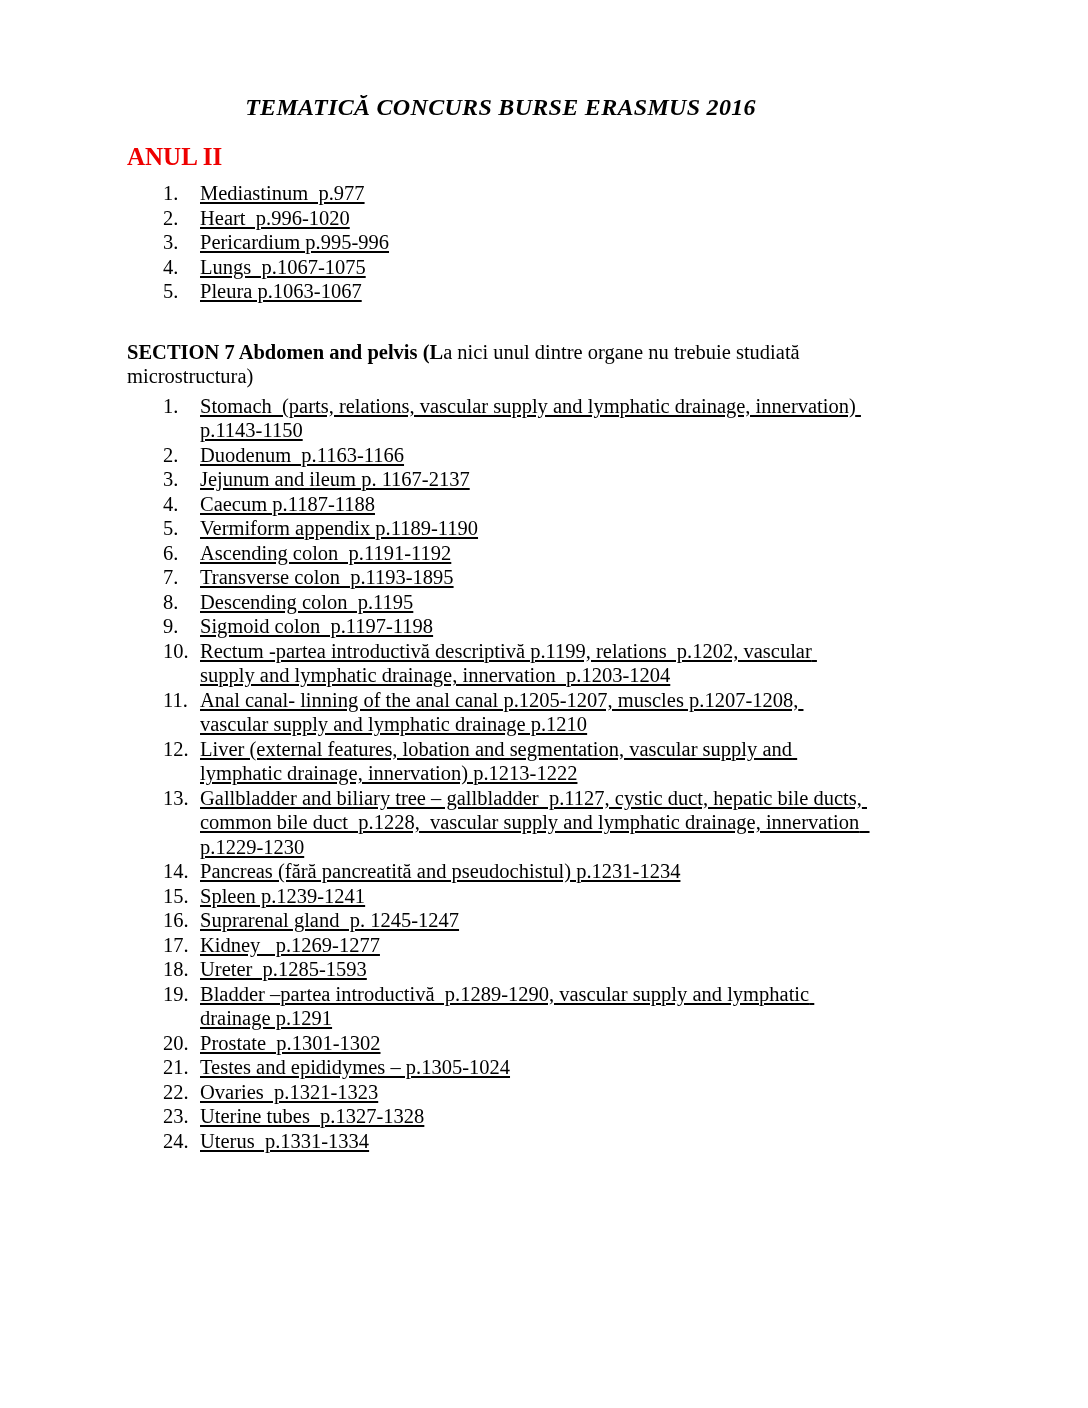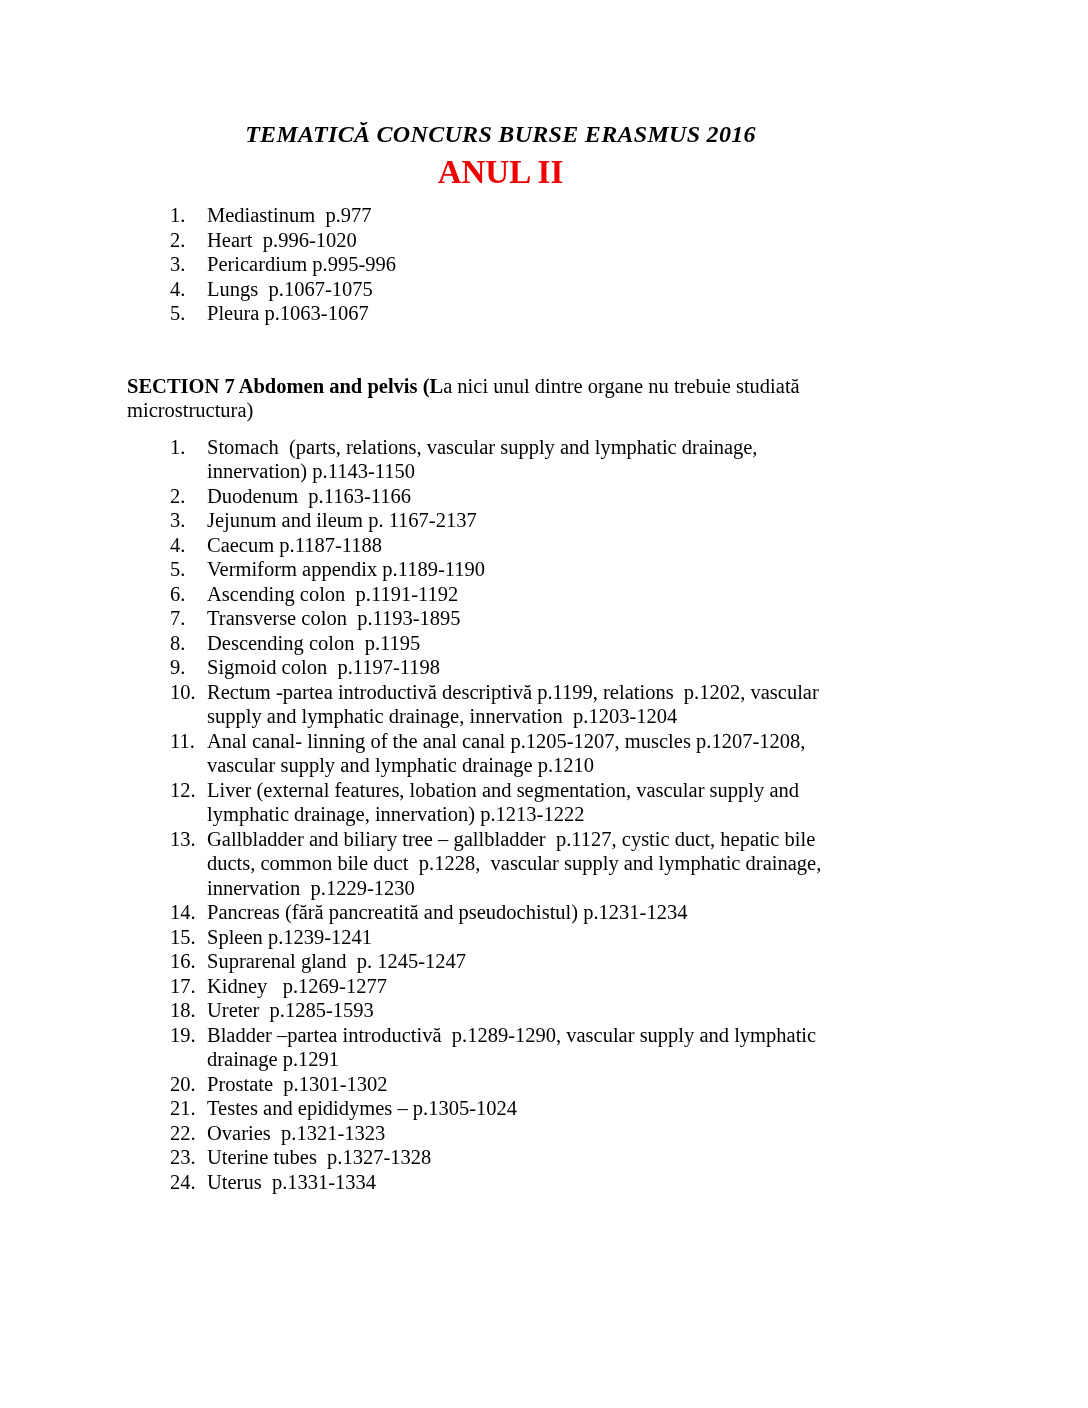--- a/index.html
+++ b/index.html
@@ -13,62 +13,62 @@
     overflow: hidden;
     font-family: "Liberation Serif", serif;
     font-size: 20.5px;
     line-height: 24.5px;
     color: #000000;
   }
   .page {
     box-sizing: border-box;
     width: 1002px;
     height: 1408px;
-    padding: 120px 128px 0 127px;
+    padding: 93px 128px 0 127px;
   }
   .doc-title {
     font-weight: bold;
     font-style: italic;
     font-size: 24px;
     line-height: 29px;
     text-align: center;
     letter-spacing: 0.3px;
     white-space: pre-wrap;
   }
   .doc-subtitle {
     font-weight: bold;
-    font-size: 33px;
+    font-size: 25px;
     line-height: 38px;
-    text-align: center;
     color: #ee0000;
-    margin-top: 4px;
+    margin-top: 16px;
     white-space: pre-wrap;
   }
   .subject-heading {
     font-weight: bold;
     margin-top: 26px;
     white-space: pre-wrap;
   }
   .bib {
     margin: 20px 0 0 0;
     white-space: pre-wrap;
   }
   .bold-run { font-weight: bold; }
   .sec-heading {
     font-weight: bold;
     margin-top: 26px;
     white-space: pre-wrap;
   }
   .sec-heading .rest-run { font-weight: normal; }
-  .sec7 { margin-top: 48px; }
+  .sec7 { margin-top: 36px; }
   ol.syllabus-list {
     list-style: none;
-    margin: 12px;
+    margin: 5px;
     padding: 0;
     counter-reset: item;
+    text-decoration: underline;
   }
   ol.syllabus-list li {
     counter-increment: item;
     position: relative;
     padding-left: 68px;
     white-space: pre-wrap;
   }
   ol.syllabus-list li::before {
     content: counter(item) ".";
     position: absolute;

